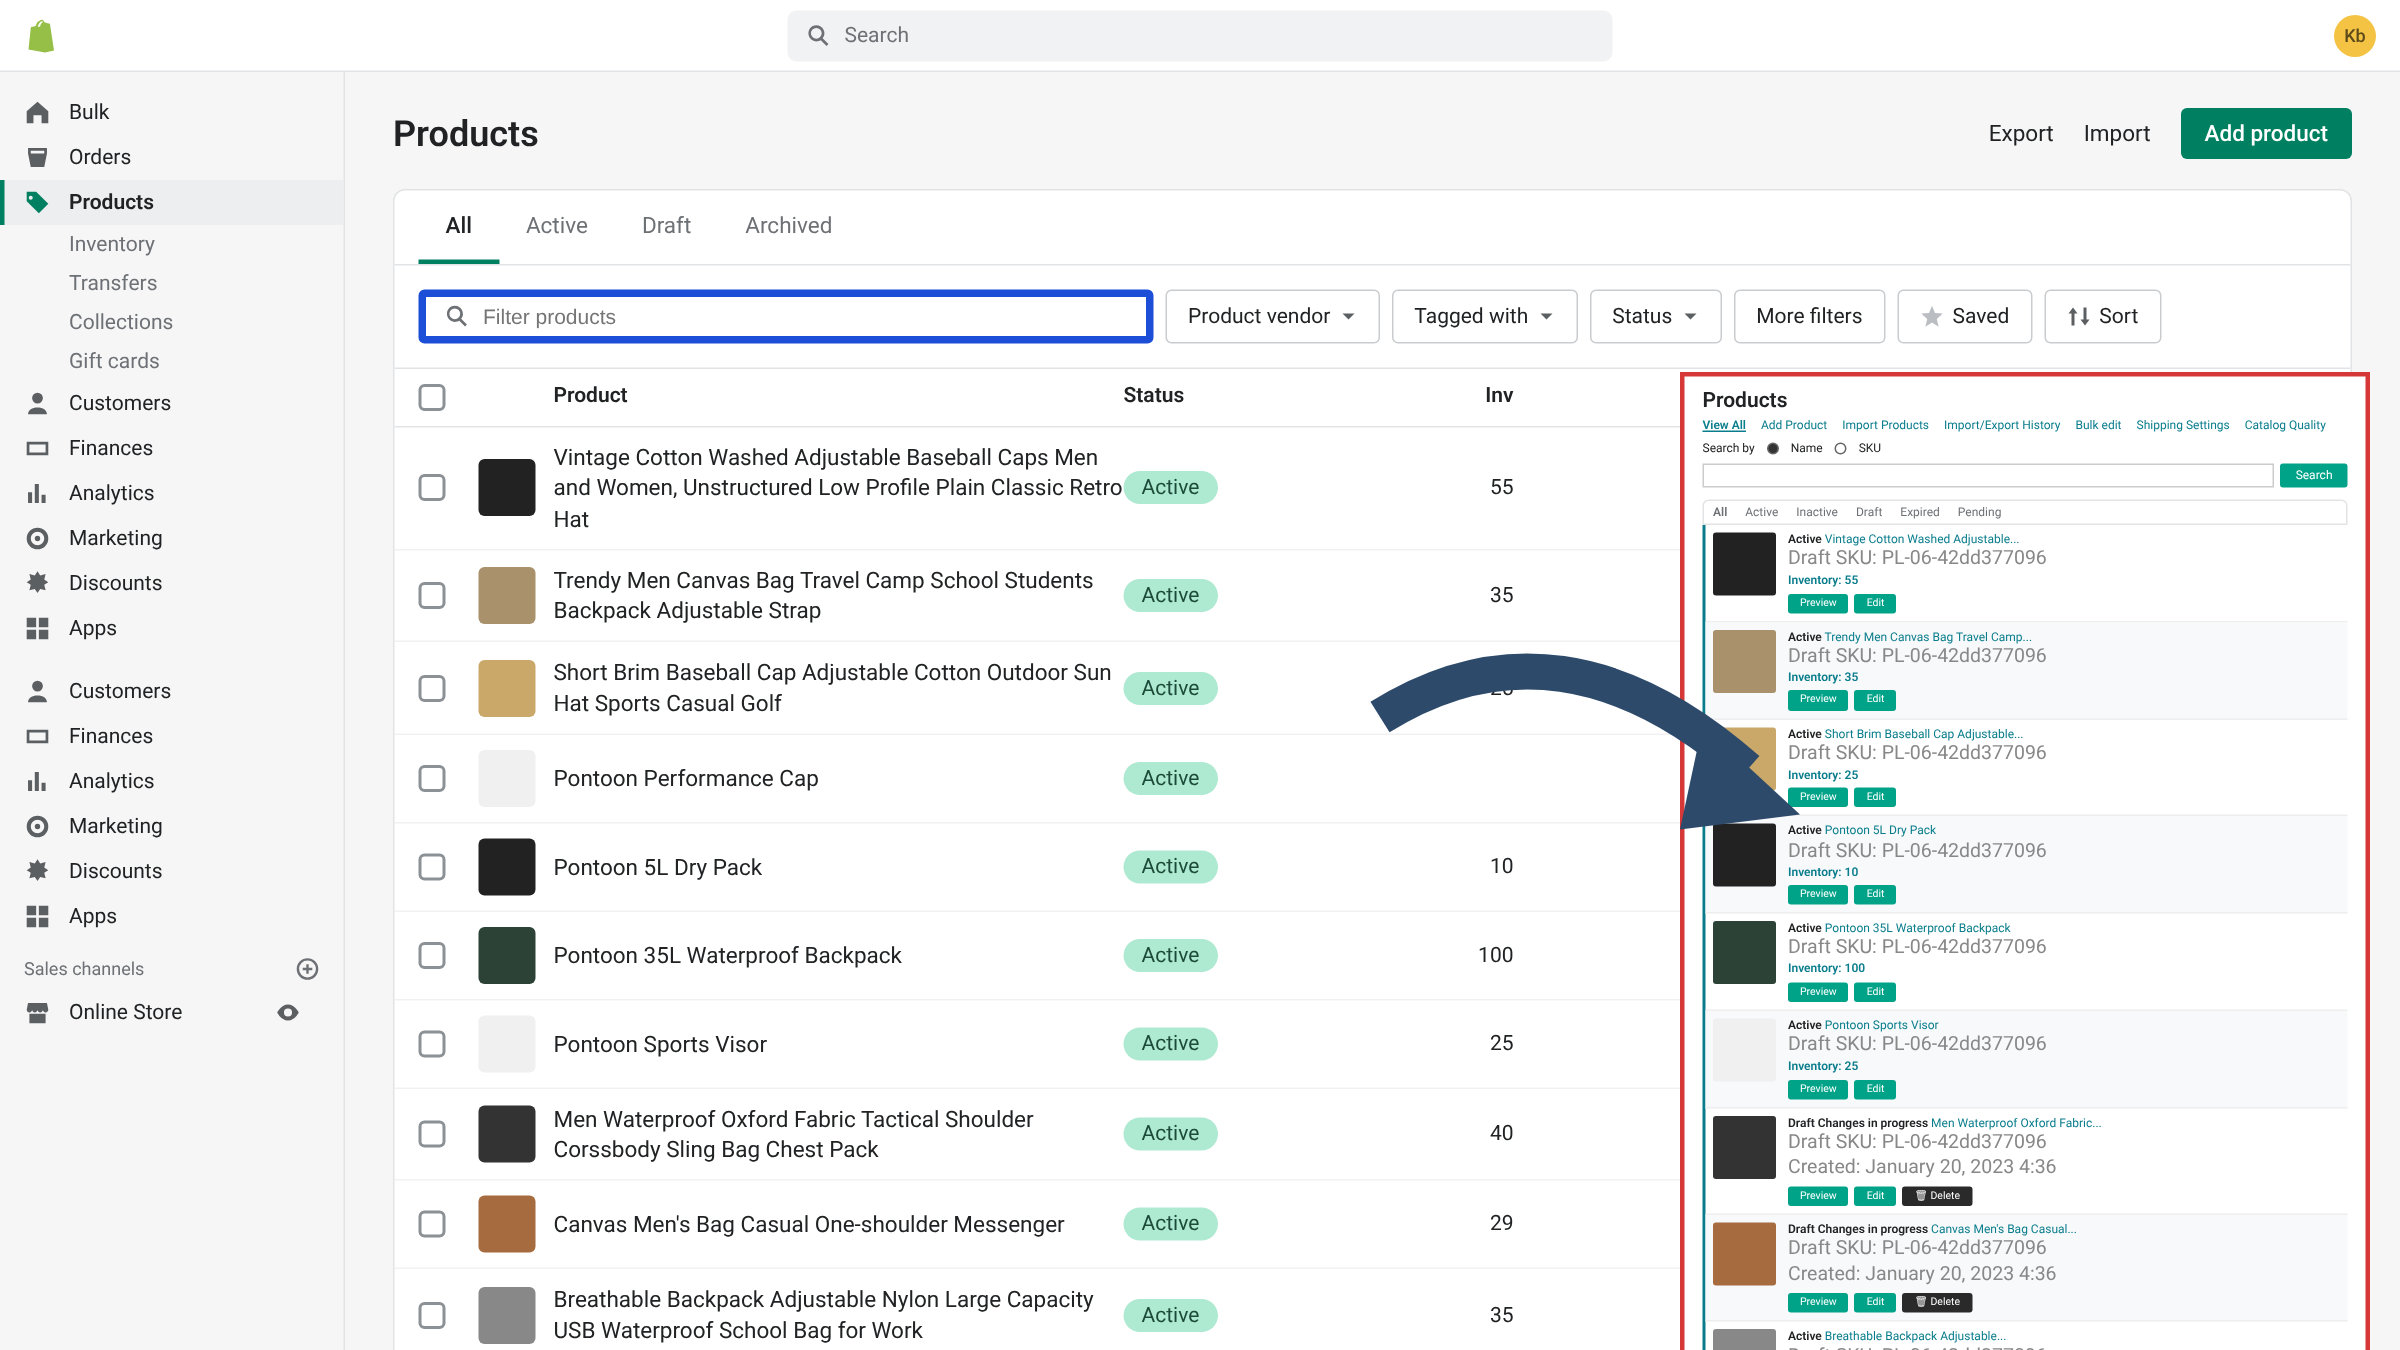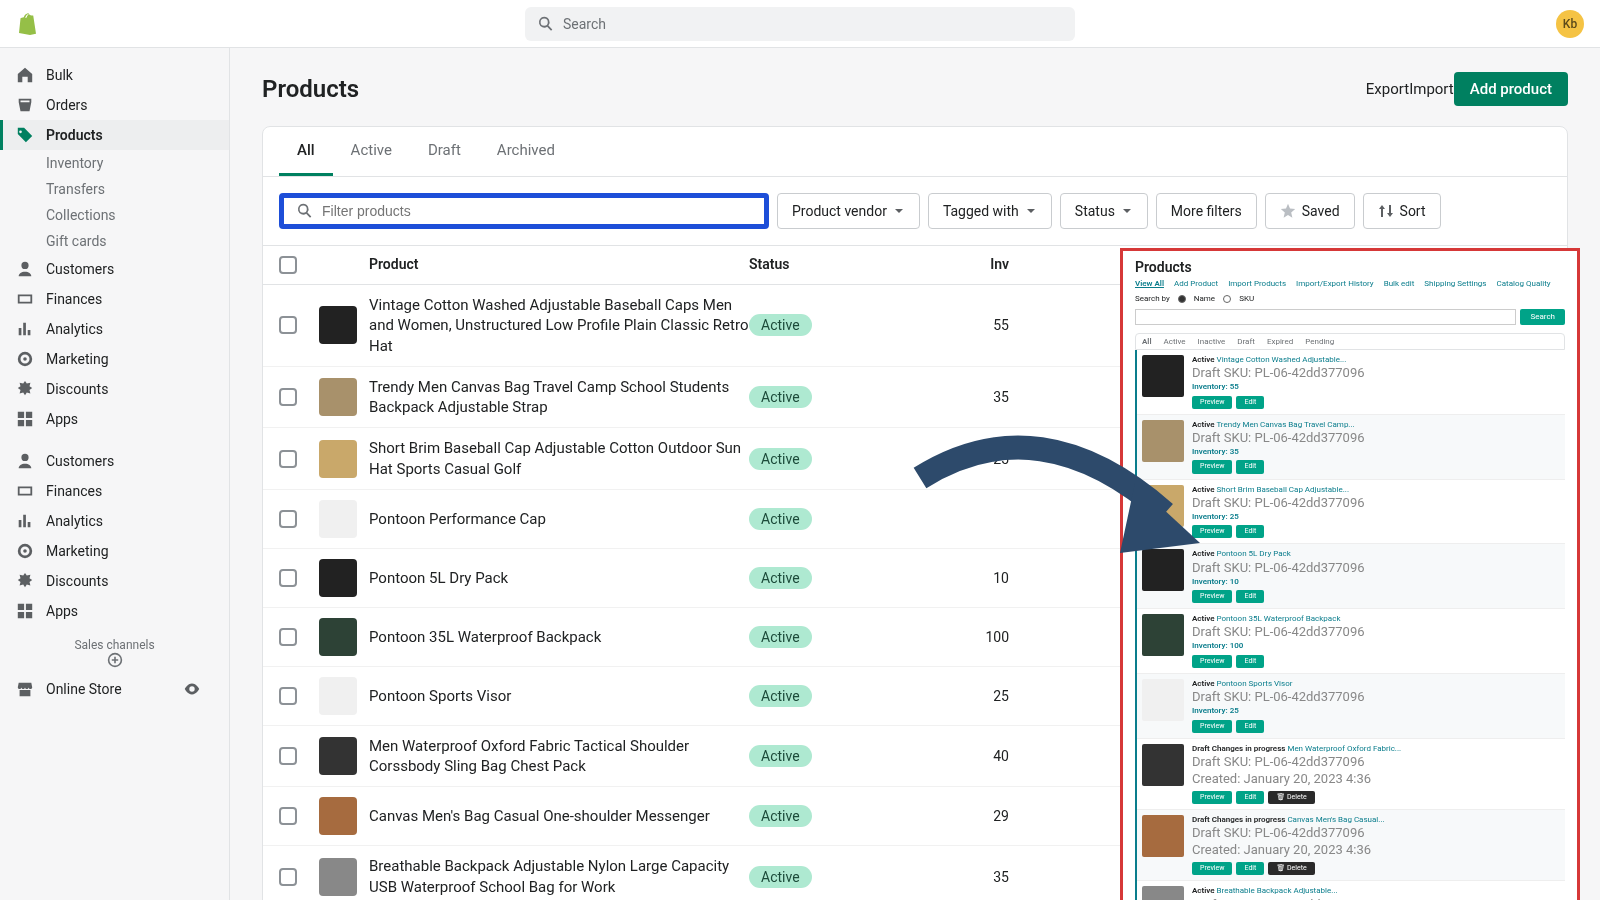--- a/index.html
+++ b/index.html
@@ -10,26 +10,26 @@
 .searchbar { position: absolute; left: 50%; transform: translateX(-50%); width: 550px; height: 34px; background: #f1f2f3; border-radius: 6px; display: flex; align-items: center; padding: 0 12px; color: #6d7175; }
 .searchbar svg { width: 18px; height: 18px; margin-right: 8px; fill: #6d7175; }
 .avatar { width: 28px; height: 28px; border-radius: 50%; background: #f5c344; margin-left: auto; display: flex; align-items: center; justify-content: center; font-size: 12px; color: #5c4a1a; font-weight: 500; }
 .layout { display: flex; height: calc(100vh - 48px); }
 .sidebar { width: 230px; background: #f6f6f7; border-right: 1px solid #e1e3e5; padding-top: 12px; display: flex; flex-direction: column; }
 .sidebar-item { display: flex; align-items: center; padding: 6px 16px; cursor: pointer; color: #202223; font-size: 14px; }
 .sidebar-item svg { width: 18px; height: 18px; margin-right: 12px; fill: #5c5f62; }
 .sidebar-item.active { background: #edeeef; font-weight: 600; border-left: 3px solid #008060; padding-left: 13px; }
 .sidebar-item.active svg { fill: #008060; }
 .sidebar-sub { padding-left: 46px; font-size: 14px; color: #6d7175; padding-top: 5px; padding-bottom: 5px; cursor: pointer; }
-.sidebar-heading { padding: 12px 16px 6px; font-size: 12px; color: #6d7175; display: flex; justify-content: space-between; align-items: center; flex-direction: column; }
+.sidebar-heading { padding: 12px 16px 6px; font-size: 12px; color: #6d7175; display: flex; justify-content: space-between; align-items: center; }
 .visibility-icon, .add-icon { width: 16px; height: 16px; fill: #6d7175; }
 .main { flex: 1; padding: 24px 32px; overflow: auto; position: relative; }
 .page-header { display: flex; align-items: center; margin-bottom: 20px; }
 .page-title { font-size: 24px; font-weight: 600; }
-.page-actions { margin-left: auto; display: flex; align-items: center; }
+.page-actions { margin-left: auto; display: flex; gap: 20px; align-items: center; }
 .btn-text { color: #202223; cursor: pointer; font-size: 15px; }
 .btn-primary { background: #008060; color: #fff; padding: 8px 16px; border-radius: 4px; cursor: pointer; font-size: 15px; font-weight: 500; }
 .card { background: #fff; border: 1px solid #e1e3e5; border-radius: 8px; overflow: hidden; }
 .tabs { display: flex; padding: 0 16px; border-bottom: 1px solid #e1e3e5; }
 .tab { padding: 14px 18px; cursor: pointer; color: #6d7175; font-size: 15px; }
 .tab.active { color: #202223; font-weight: 500; border-bottom: 3px solid #008060; }
 .filters-row { display: flex; padding: 16px; gap: 8px; }
 .filter-input { flex: 1; max-width: 490px; border: 5px solid #1d4ed8; border-radius: 4px; display: flex; align-items: center; padding: 0 12px; height: 36px; }
 .filter-input svg { width: 18px; height: 18px; fill: #6d7175; margin-right: 8px; }
 .filter-input input { border: none; outline: none; font-size: 14px; flex: 1; }

